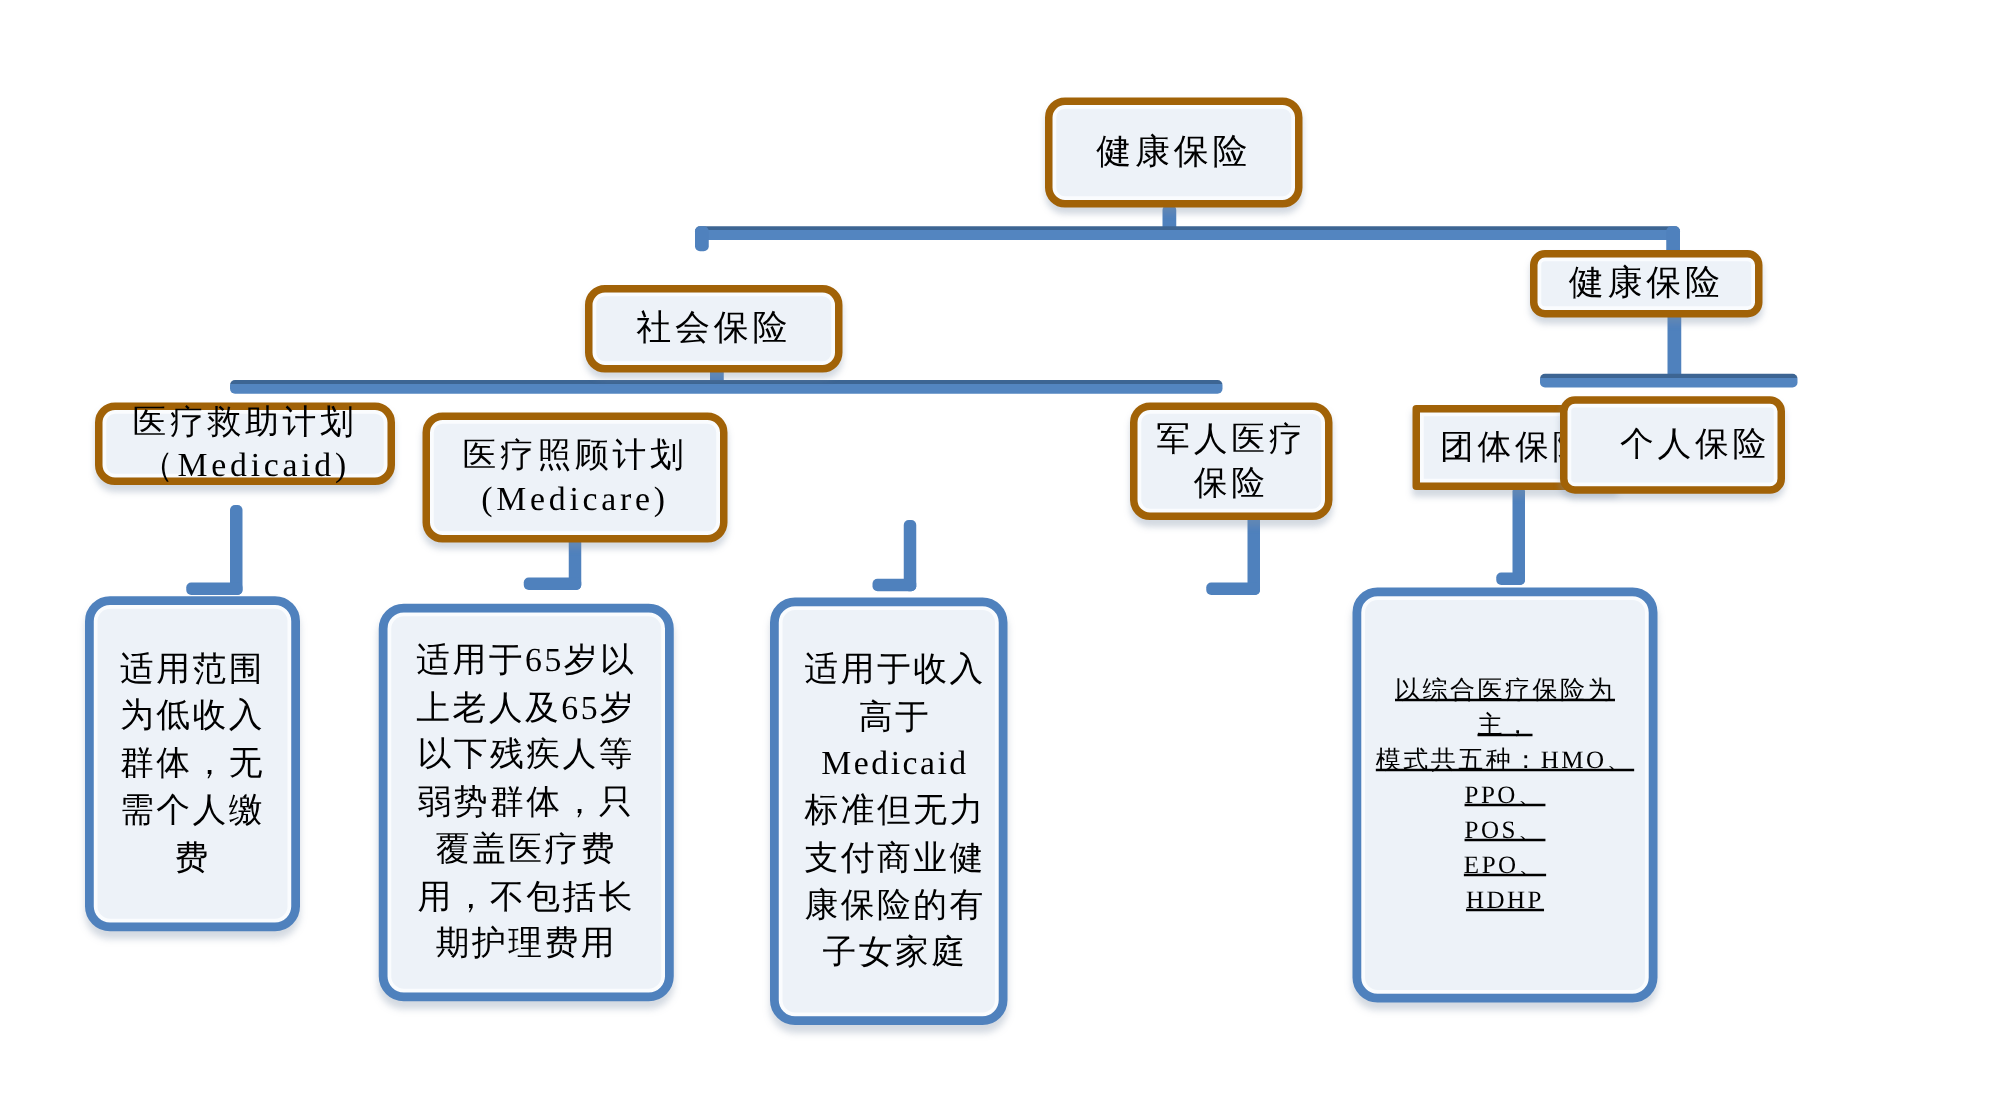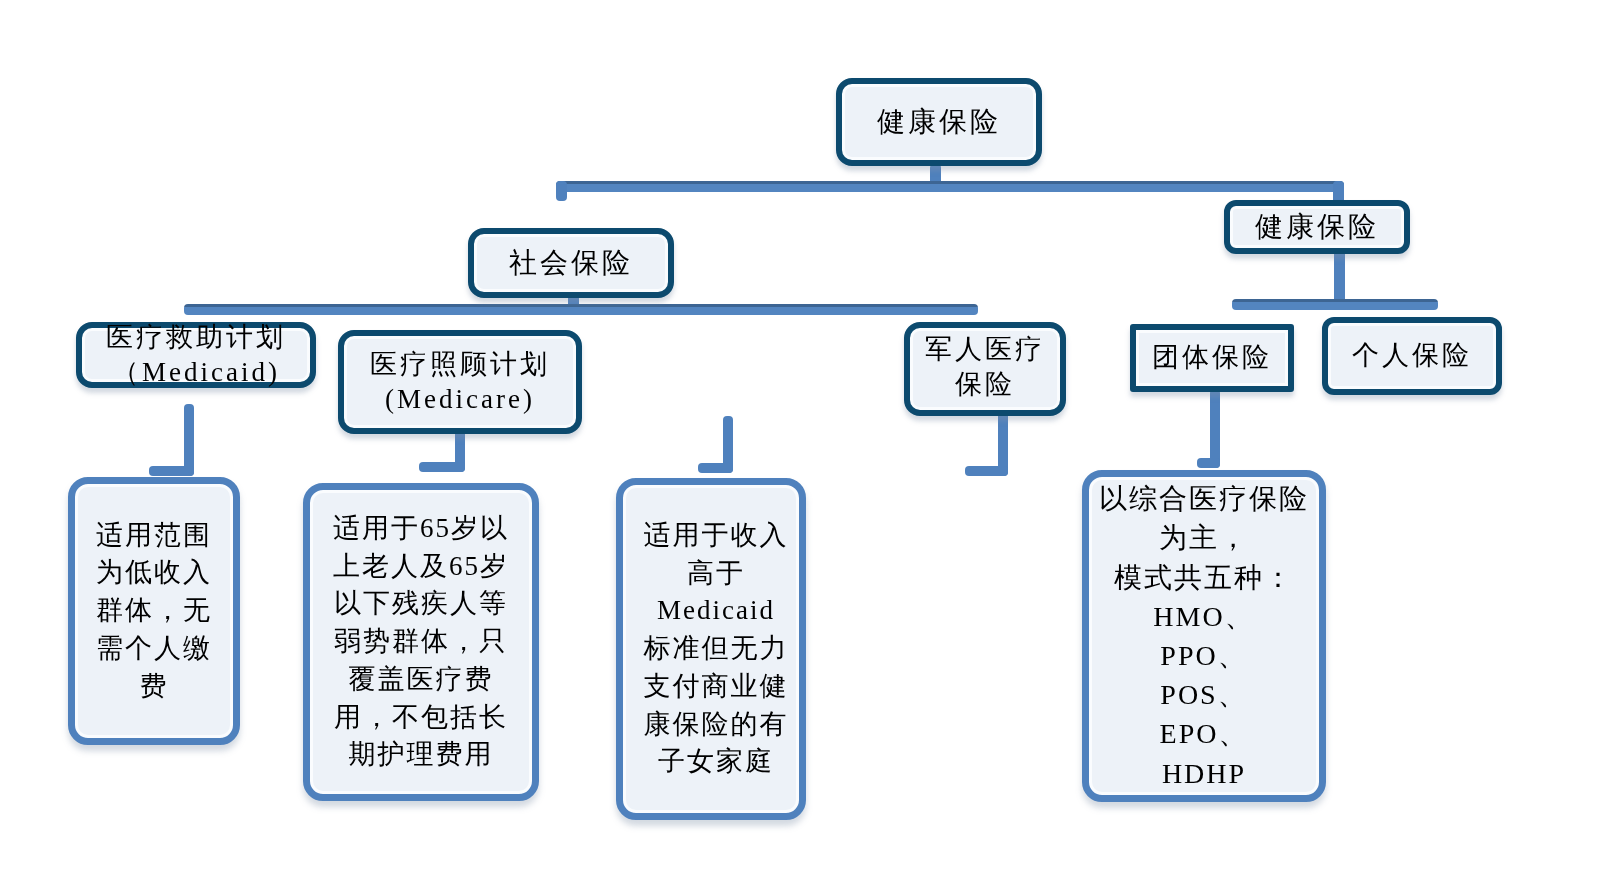--- a/index.html
+++ b/index.html
@@ -7,21 +7,21 @@
     position:relative;
     width:1612px;height:886px;
     background:#ffffff;
     font-family:"Liberation Serif","DejaVu Serif",serif;
     color:#000;
     overflow:hidden;
   }
   .node{
     position:absolute;
     box-sizing:border-box;
-    border:6px solid #0c4a6e;
+    border:6px solid #a16207;
     border-radius:16px;
     background:#edf2f8;
     box-shadow:0 5px 5px rgba(130,145,170,.35), inset 0 0 0 3px #fafcfe;
     display:flex;align-items:center;justify-content:center;
     text-align:center;
   }
   .node .lbl{
     white-space:pre-line;
     line-height:1.3;
     letter-spacing:3px;
@@ -102,47 +102,47 @@
 （Medicaid)</div>
   </div>
 
   <div class="node" style="left:338px; top:330px; width:244px; height:104px;">
     <div class="lbl" style="font-size:27px;">医疗照顾计划
 (Medicare)</div>
   </div>
 
 
   <div class="node" style="left:904px; top:322px; width:162px; height:94px;">
-    <div class="lbl" style="font-size:27px;font-family:Liberation Mono, monospace;">军人医疗
+    <div class="lbl" style="font-size:27px;">军人医疗
 保险</div>
   </div>
 
   <div class="node" style="left:1130px; top:324px; width:164px; height:68px; border-radius:3px;">
     <div class="lbl" style="font-size:27px;">团体保险</div>
   </div>
 
-  <div class="node" style="left:1322px; top:317px; width:180px; height:78px; border-radius:12px;">
+  <div class="node" style="left:1248px; top:317px; width:180px; height:78px; border-radius:12px;justify-content:flex-end;">
     <div class="lbl" style="font-size:27px;">个人保险</div>
   </div>
 
   <div class="desc" style="left:68px; top:477px; width:172px; height:268px;">
     <div class="lbl">适用范围为低收入群体，无需个人缴费</div>
   </div>
 
   <div class="desc" style="left:303px; top:483px; width:236px; height:318px;">
     <div class="lbl">适用于65岁以上老人及65岁以下残疾人等弱势群体，只覆盖医疗费用，不包括长期护理费用</div>
   </div>
 
   <div class="desc" style="left:616px; top:478px; width:190px; height:342px;padding-left:10px;">
     <div class="lbl">适用于收入高于Medicaid标准但无力支付商业健康保险的有子女家庭</div>
   </div>
 
 
   <div class="desc" style="left:1082px; top:470px; width:244px; height:332px;">
-    <div class="lbl" style="font-size:28px;">以综合医疗保险为主，
+    <div class="lbl" style="font-size:20px;text-decoration:underline;">以综合医疗保险为主，
 模式共五种：HMO、
 PPO、
 POS、
 EPO、
 HDHP</div>
   </div>
 
 </div>
 
 </body></html>

